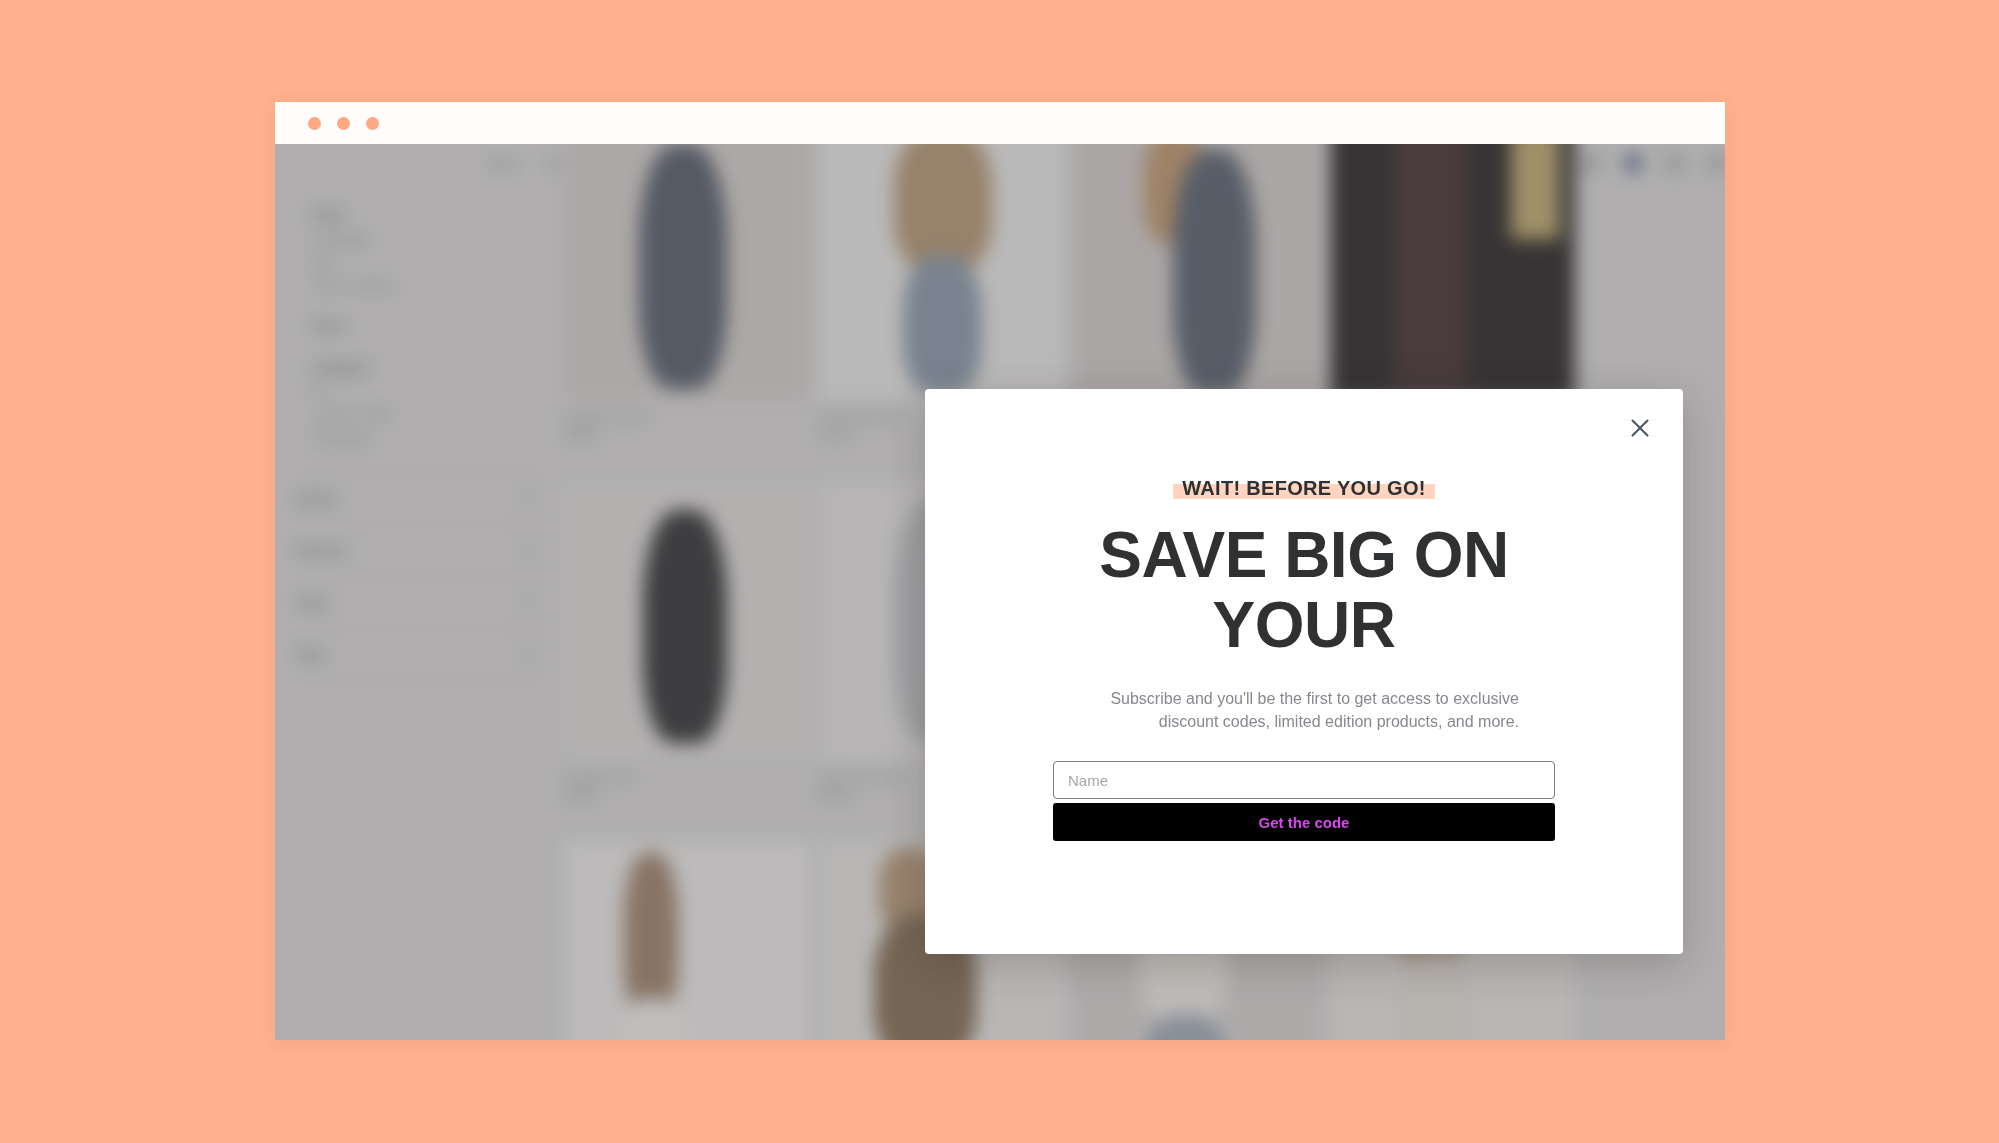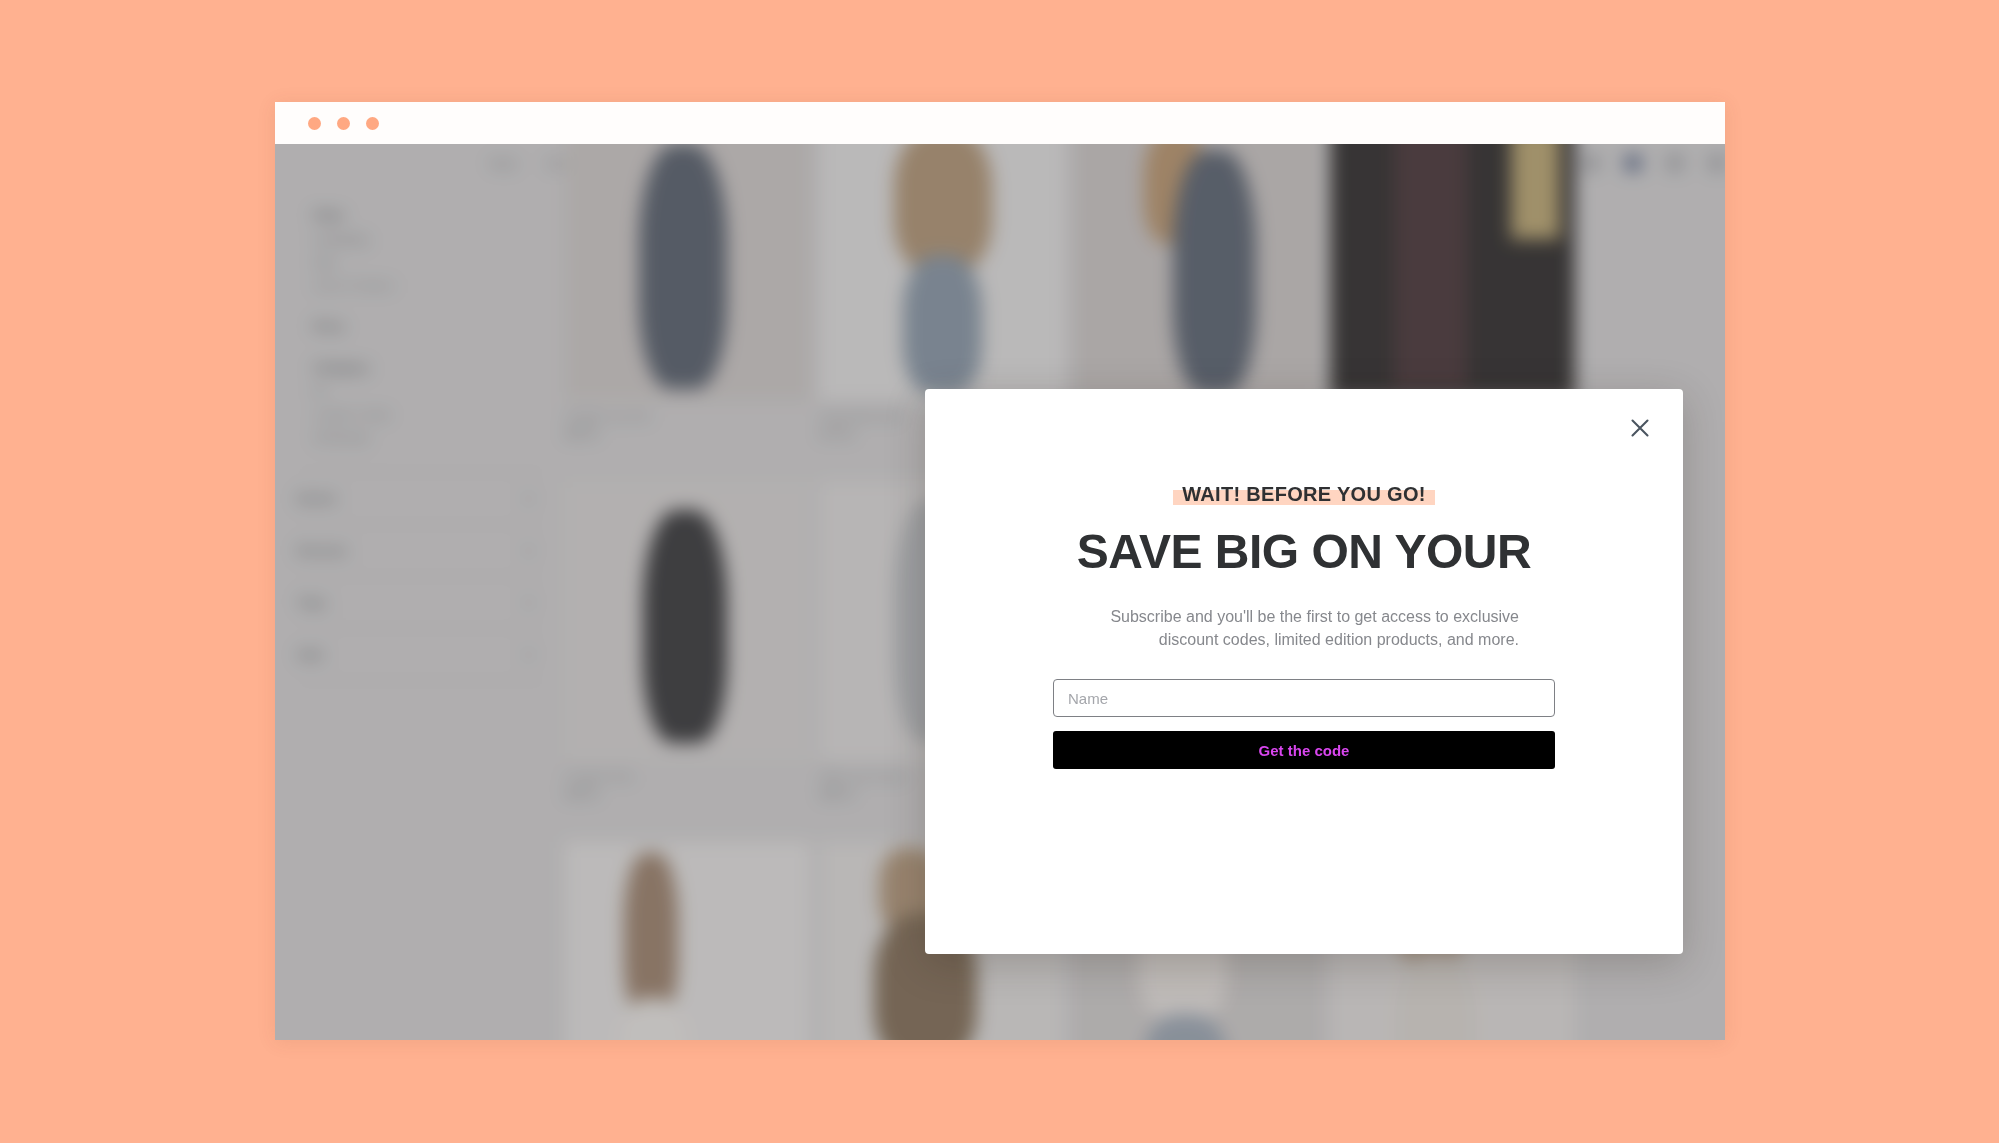--- a/index.html
+++ b/index.html
@@ -222,21 +222,20 @@
     cursor: pointer;
     background: none;
     border: none;
     padding: 0;
   }
   .modal-close svg { display: block; }
 
   .modal-body {
     padding: 88px 108px 0;
     text-align: center;
-    margin-top: 6px;
   }
 
   .eyebrow-wrap {
     display: inline-block;
     position: relative;
     margin-bottom: 20px;
   }
   .eyebrow-highlight {
     position: absolute;
     left: -9px;
@@ -249,42 +248,42 @@
   .eyebrow {
     position: relative;
     z-index: 1;
     font-size: 20px;
     font-weight: bold;
     letter-spacing: 0.3px;
     color: #2f3032;
   }
 
   .modal-headline {
-    font-size: 48px;
+    font-size: 64px;
     line-height: 1.1;
     font-weight: bold;
     color: #2f3133;
     letter-spacing: -0.5px;
     margin-bottom: 26px;
     text-transform: uppercase;
   }
 
   .modal-sub {
     font-size: 16px;
     line-height: 1.45;
     color: #86888d;
     max-width: 430px;
     margin: 0 auto 28px;
     text-align: right;
   }
 
   .modal-form {
     display: flex;
     flex-direction: column;
-    gap: 11px;
+    gap: 1px;
     padding: 0 20px;
   }
 
   .field {
     width: 100%;
     height: 38px;
     border: 1px solid #7e8085;
     border-radius: 4px;
     padding: 0 14px;
     font-size: 15px;

